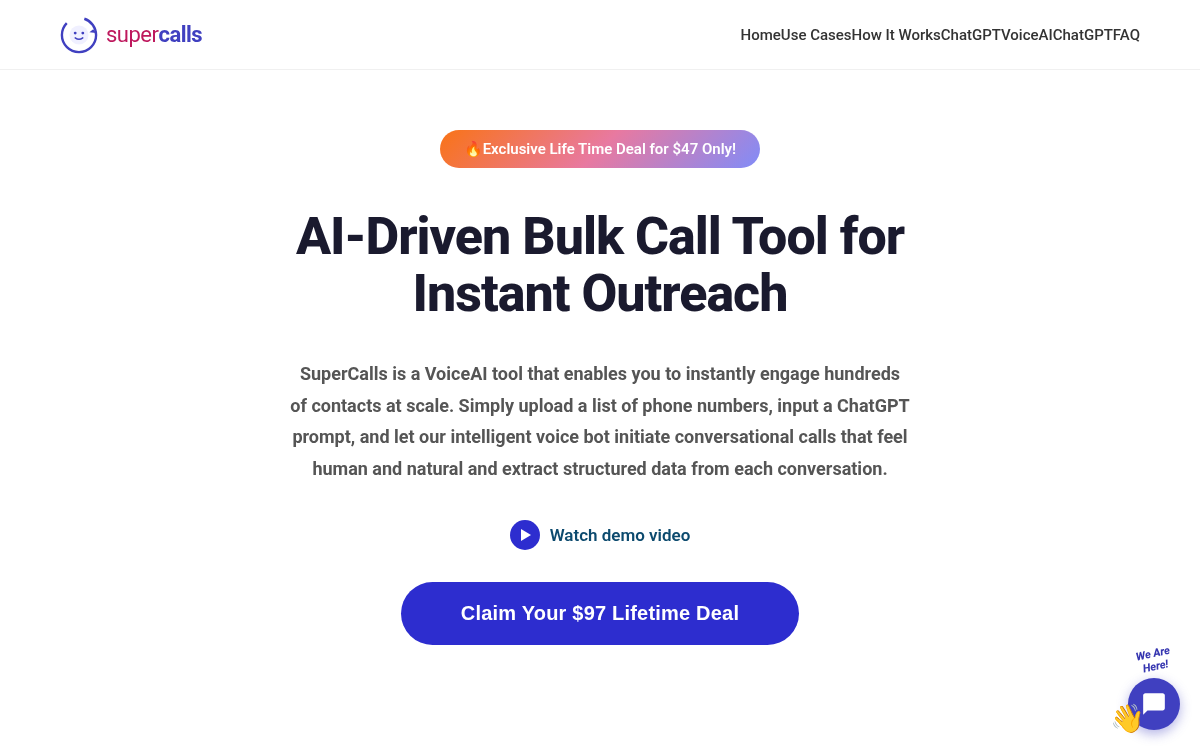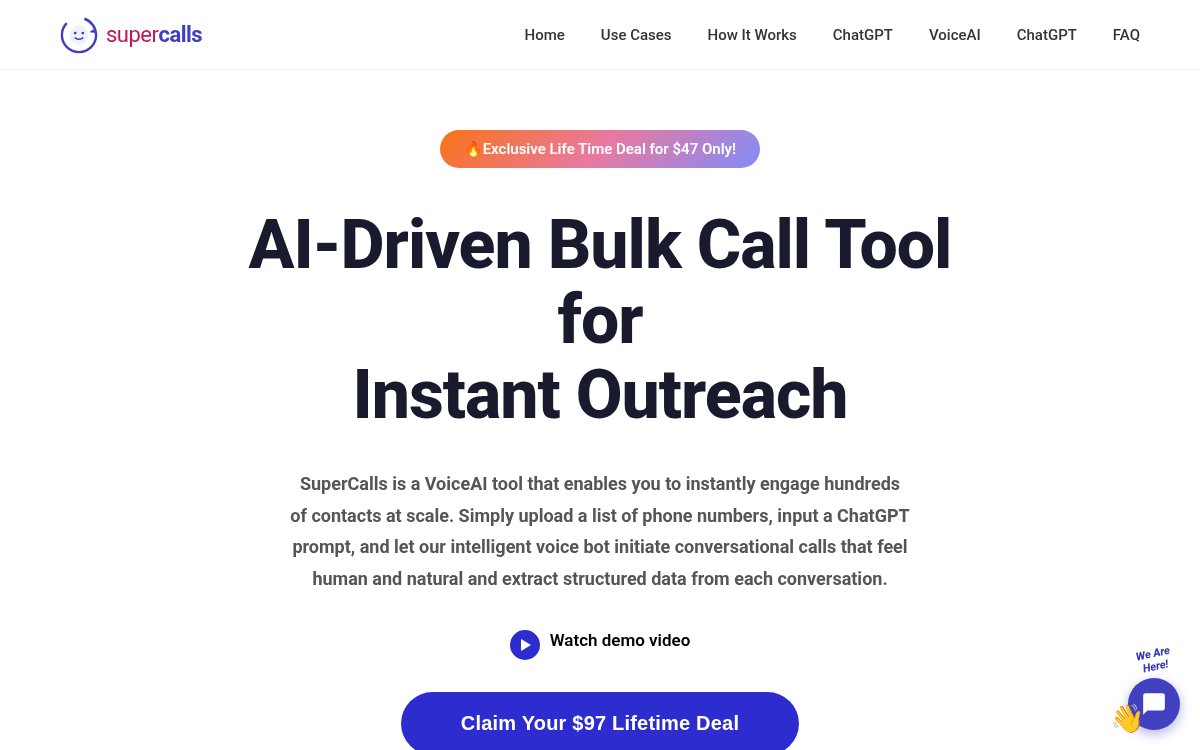--- a/index.html
+++ b/index.html
@@ -41,21 +41,20 @@
     }
 
     .logo-text span.calls {
       color: #4040c0;
       font-weight: 700;
     }
 
     .nav-links {
       display: flex;
       align-items: center;
-      gap: 36px;
       list-style: none;
     }
 
     .nav-links a {
       text-decoration: none;
       color: #333;
       font-size: 15px;
       font-weight: 500;
     }
 
@@ -76,21 +75,21 @@
       font-size: 15px;
       font-weight: 600;
       padding: 10px 24px;
       border-radius: 50px;
       margin-bottom: 40px;
       cursor: pointer;
     }
 
     
     .headline {
-      font-size: 68px;
+      font-size: 52px;
       font-weight: 800;
       color: #1a1a2e;
       line-height: 1.1;
       max-width: 800px;
       margin-bottom: 36px;
       letter-spacing: -1px;
     }
 
     
     .subtext {
@@ -98,24 +97,25 @@
       color: #555;
       line-height: 1.75;
       max-width: 620px;
       margin-bottom: 36px;
       font-weight: bold;
     }
 
     
     .watch-demo {
       display: flex;
+      align-items: center;
       gap: 10px;
       font-size: 17px;
       font-weight: 600;
-      color: #000000;
+      color: #0c4a6e;
       cursor: pointer;
       margin-bottom: 32px;
       text-decoration: none;
     }
 
     .play-icon {
       width: 30px;
       height: 30px;
       background: #2d2dcf;
       border-radius: 50%;

